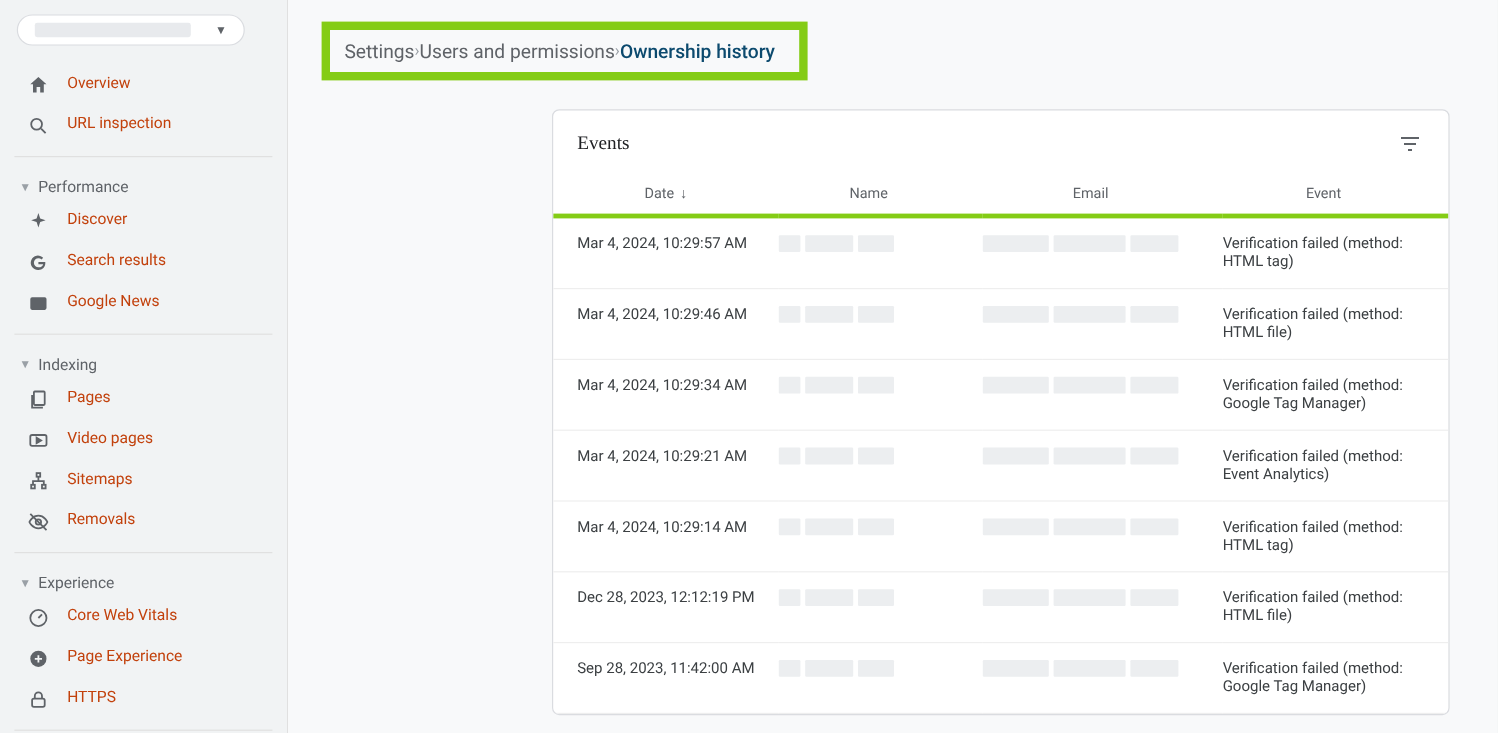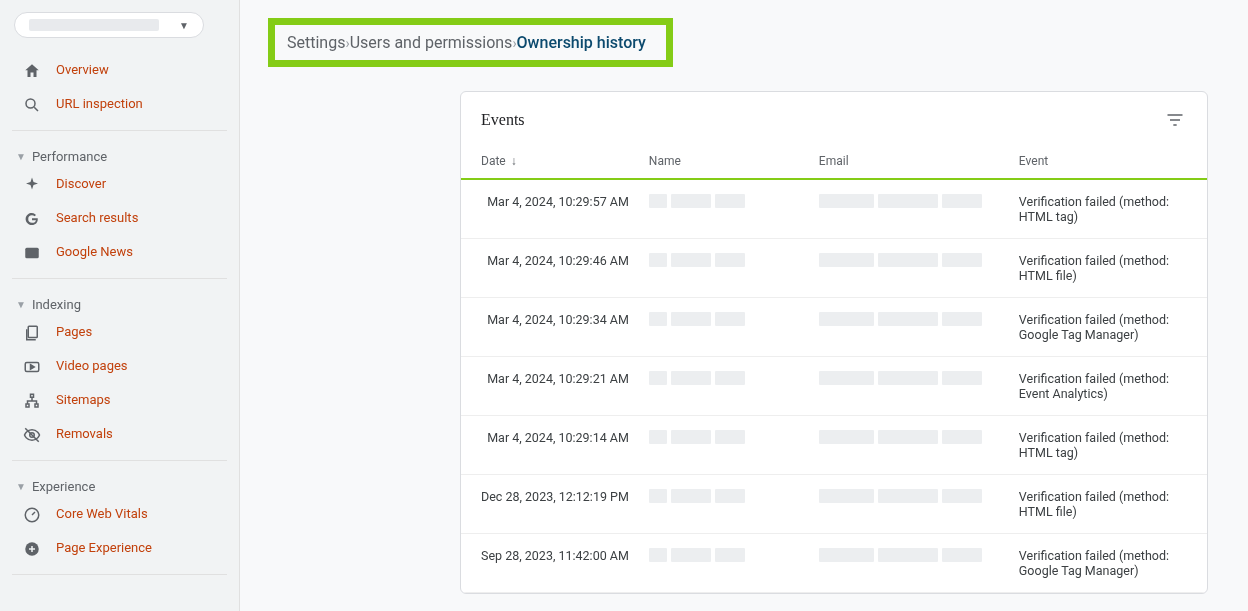--- a/index.html
+++ b/index.html
@@ -111,36 +111,36 @@
     width: 24px; height: 24px;
     display: flex; align-items: center; justify-content: center;
     color: #5f6368; cursor: pointer;
   }
   table {
     width: 100%;
     border-collapse: collapse;
     font-size: 13px;
   }
   thead th {
-    text-align: left;
+    text-align: center;
     font-weight: 400;
     color: #5f6368;
     padding: 10px 20px 10px 0;
-    border-bottom: 2px solid #84cc16;
+    border-bottom: 4px solid #84cc16;
     font-size: 12px;
   }
   thead th:first-child { padding-left: 20px; }
   tbody td {
     padding: 14px 20px 14px 0;
     border-bottom: 1px solid #eeeeee;
     vertical-align: top;
     color: #3c4043;
     font-size: 12.5px;
   }
-  tbody td:first-child { padding-left: 20px; white-space: nowrap; text-align: right; }
+  tbody td:first-child { padding-left: 20px; white-space: nowrap; }
   .col-date { width: 170px; }
   .col-name { width: 170px; }
   .col-email { width: 200px; }
   .redact-cells { display:flex; gap:4px; }
   .redact-cell { background:#eceef0; height:14px; border-radius:1px; }
   .sort-arrow { font-size: 12px; margin-left:2px; }
   svg { display:block; }
 </style>
 </head>
 <body>
@@ -263,20 +263,29 @@
       <span class="label">Core Web Vitals</span>
     </div>
     <div class="nav-item">
       <span class="icon">
         <svg width="18" height="18" viewBox="0 0 24 24" fill="#5f6368">
             <circle cx="12" cy="12" r="9"></circle>
             <path d="M8 12h8M12 8v8" stroke="#f1f3f4" stroke-width="2"></path>
           </svg>
       </span>
       <span class="label">Page Experience</span>
+    </div>
+    <div class="nav-item">
+      <span class="icon">
+        <svg width="18" height="18" viewBox="0 0 24 24" fill="none" stroke="#5f6368" stroke-width="2">
+            <rect x="5" y="11" width="14" height="9" rx="2"></rect>
+            <path d="M8 11V8a4 4 0 018 0v3"></path>
+          </svg>
+      </span>
+      <span class="label">HTTPS</span>
     </div>
     <div class="nav-divider"></div>
   </aside>
 
   <main class="main">
     <div class="breadcrumb-wrap">
       <div class="breadcrumb">
         <span>Settings</span>
         <span class="sep">›</span>
         <span>Users and permissions</span>

